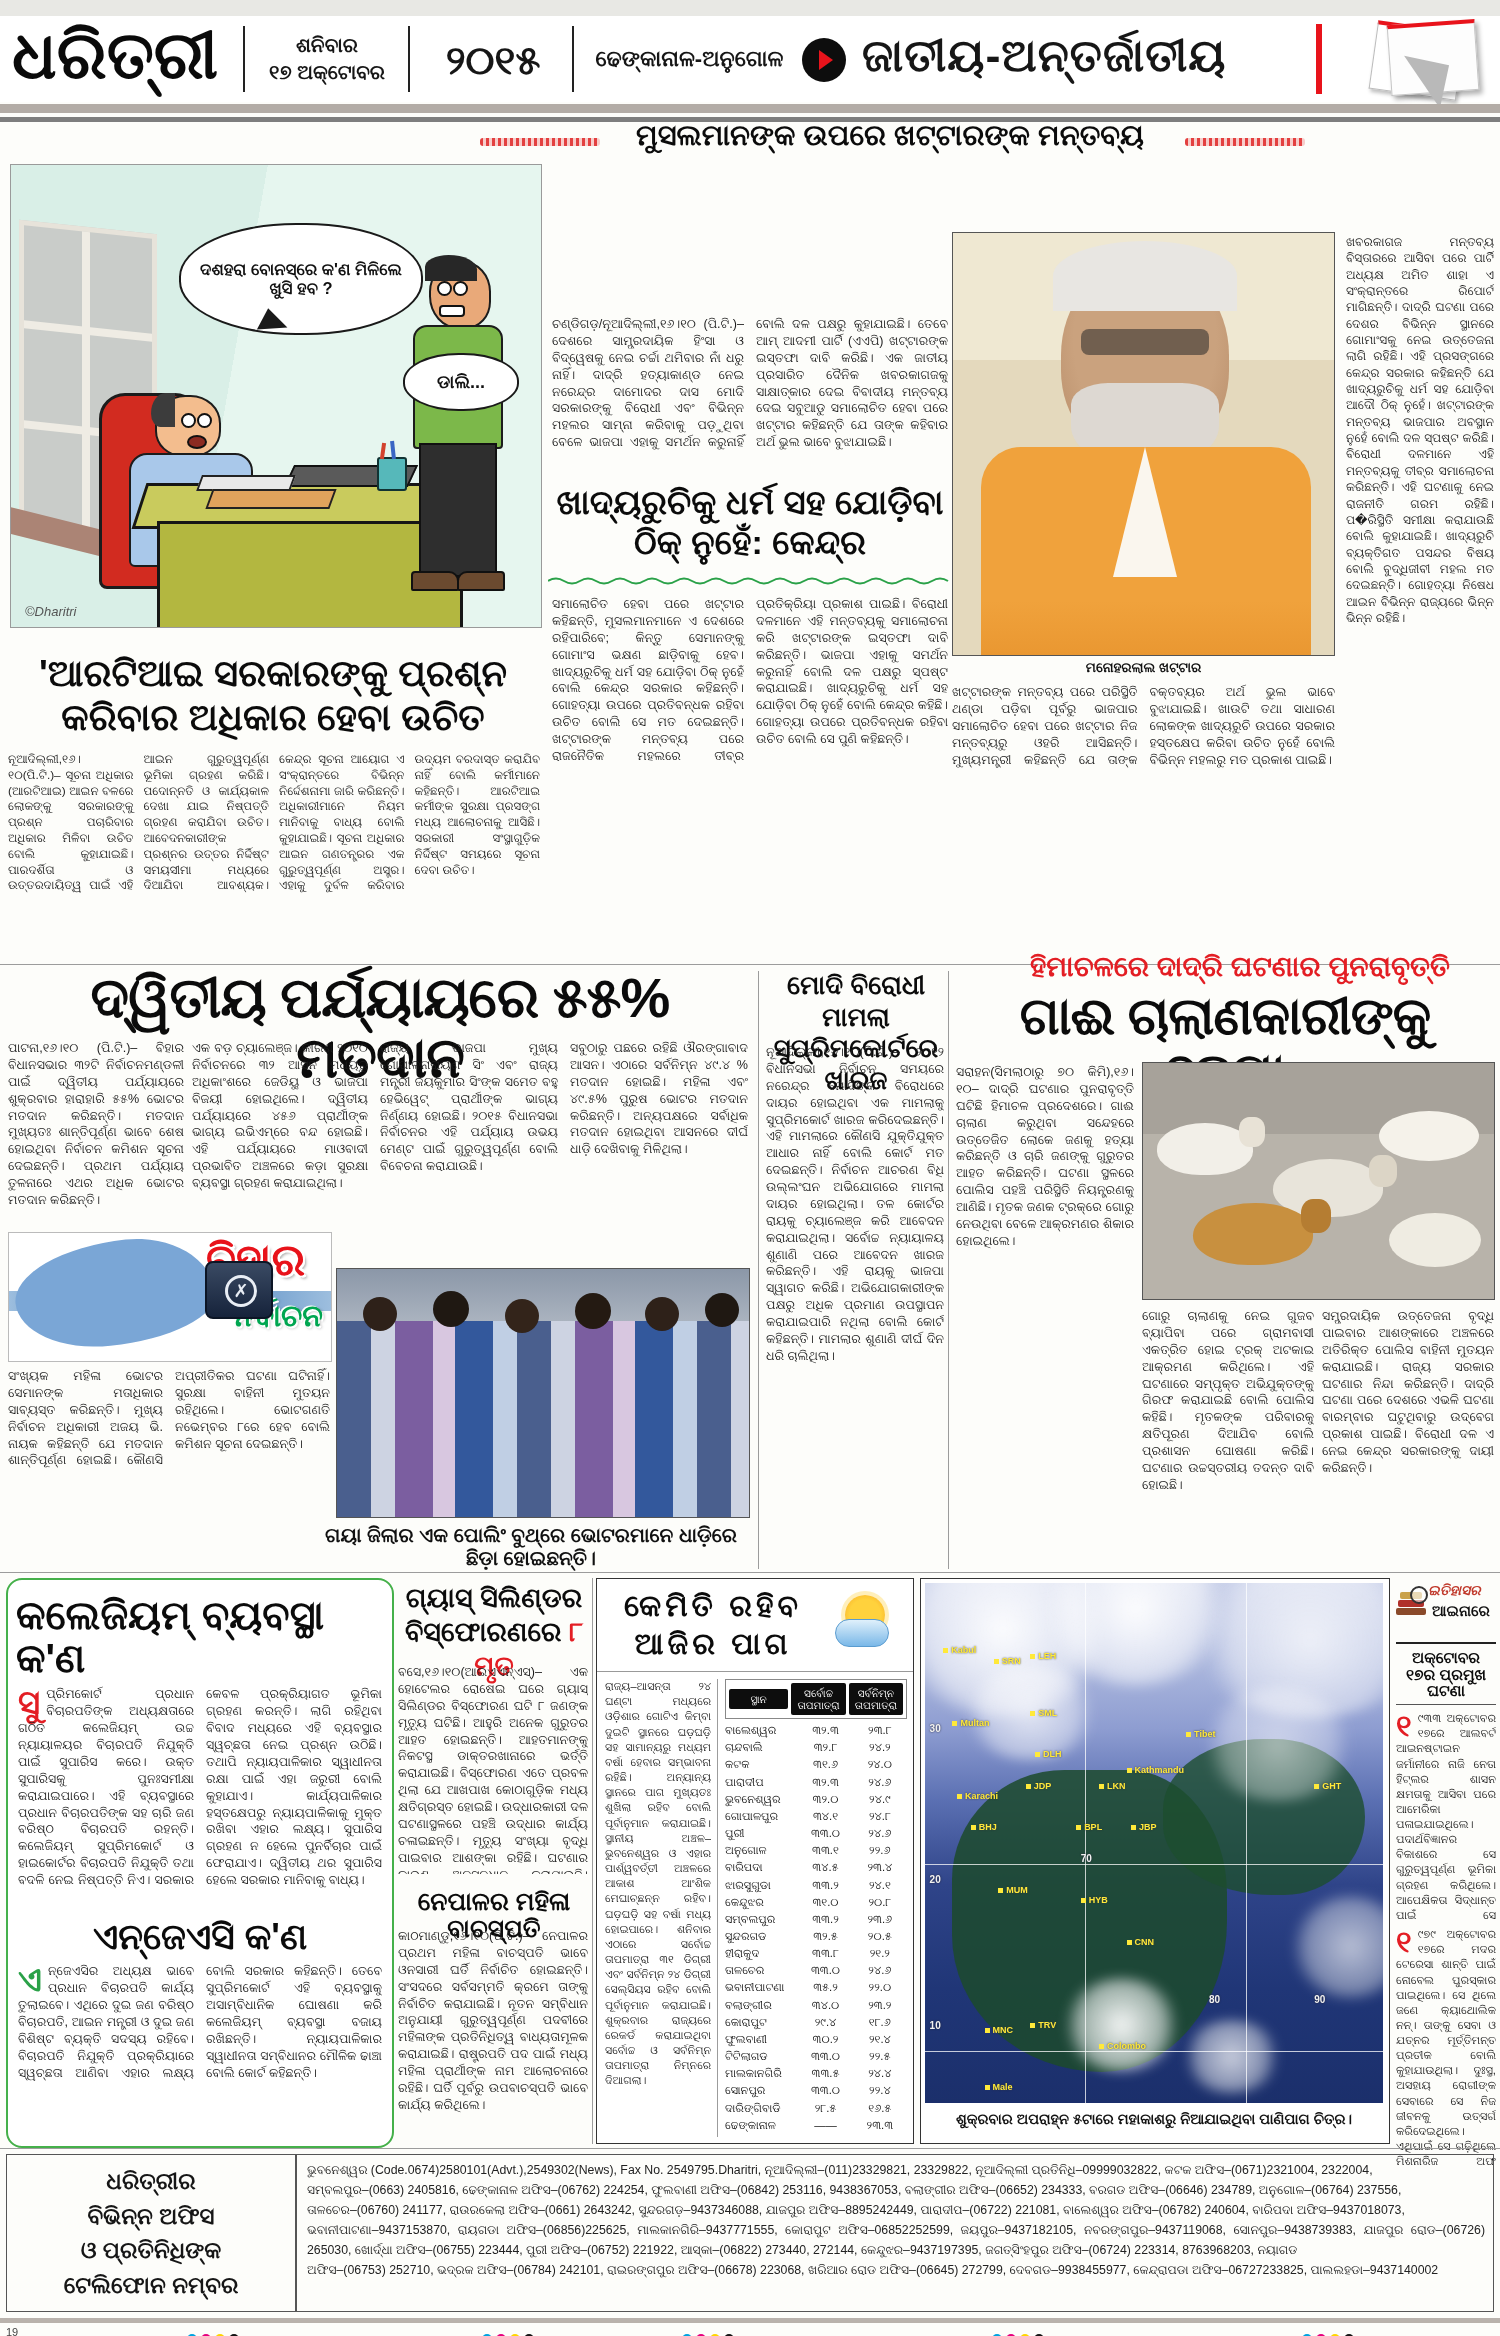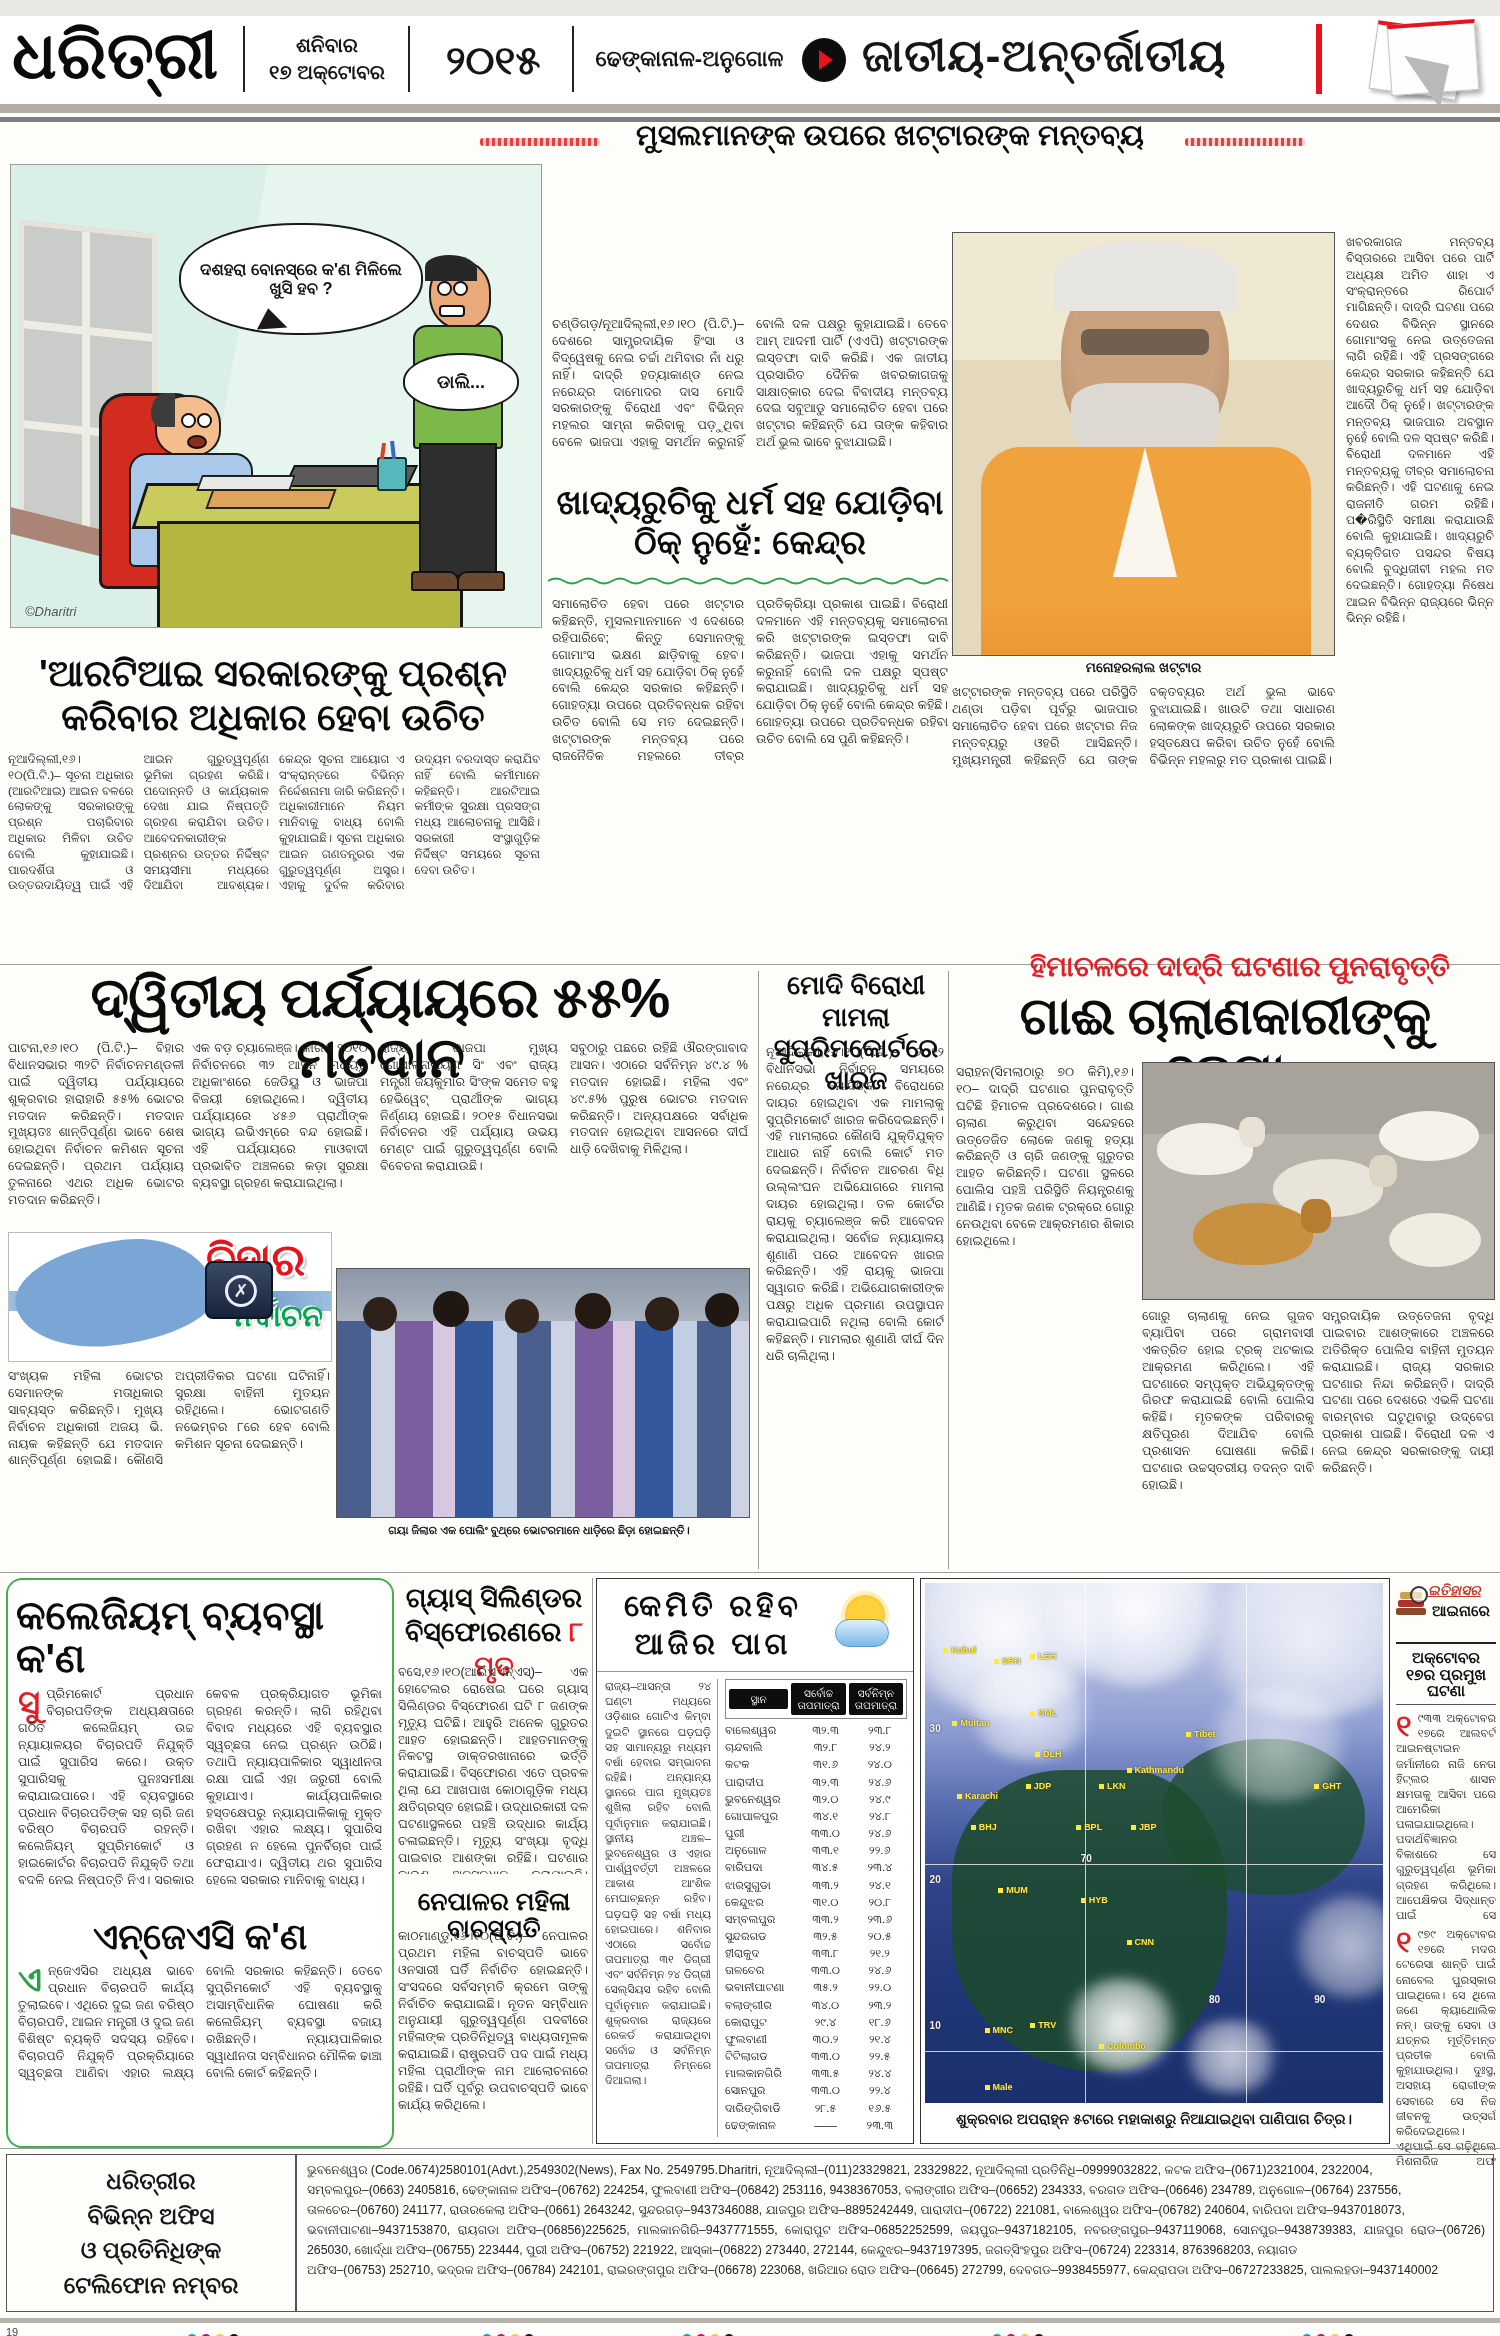--- a/index.html
+++ b/index.html
@@ -163,21 +163,21 @@
 
   <div class="abs photo" style="left:336px;top:1252px;width:414px;height:250px;background:repeating-linear-gradient(90deg,#4a5f8e 0 34px,#cdd3e2 34px 58px,#7b5ea0 58px 96px,#d8c7e0 96px 118px,#33589c 118px 156px,#c0cfe4 156px 180px);">
     <div style="position:absolute;left:0;top:0;width:100%;height:52px;background:linear-gradient(180deg,#8b97a8,#aab3bf);"></div>
     <div style="position:absolute;left:26px;top:28px;width:34px;height:34px;background:#2e2119;border-radius:50%;"></div>
     <div style="position:absolute;left:96px;top:22px;width:36px;height:36px;background:#1f1812;border-radius:50%;"></div>
     <div style="position:absolute;left:168px;top:30px;width:34px;height:34px;background:#33241a;border-radius:50%;"></div>
     <div style="position:absolute;left:238px;top:24px;width:36px;height:36px;background:#241a12;border-radius:50%;"></div>
     <div style="position:absolute;left:308px;top:28px;width:34px;height:34px;background:#2e2119;border-radius:50%;"></div>
     <div style="position:absolute;left:368px;top:24px;width:34px;height:34px;background:#1f1812;border-radius:50%;"></div>
   </div>
-  <div class="abs cap" style="left:332px;top:1508px;width:414px;font-size:11px;">ଗୟା ଜିଲାର ଏକ ପୋଲିଂ ବୁଥ୍‌ରେ ଭୋଟରମାନେ ଧାଡ଼ିରେ ଛିଡ଼ା ହୋଇଛନ୍ତି।</div>
+  <div class="abs cap" style="left:324px;top:1508px;width:414px;font-size:20px;">ଗୟା ଜିଲାର ଏକ ପୋଲିଂ ବୁଥ୍‌ରେ ଭୋଟରମାନେ ଧାଡ଼ିରେ ଛିଡ଼ା ହୋଇଛନ୍ତି।</div>
 
   <div class="abs vrule" style="left:758px;top:955px;height:598px;"></div>
 
   <div class="abs hl" style="left:766px;top:954px;width:180px;font-size:26px;text-align:center;line-height:1.22;">
     <div>ମୋଦି ବିରୋଧୀ ମାମଲା</div>
     <div>ସୁପ୍ରିମକୋର୍ଟରେ ଖାରଜ</div>
   </div>
   <div class="abs body-txt" style="left:766px;top:1028px;width:178px;height:522px;">ନୂଆଦିଲ୍ଲୀ,୧୬।୧୦(ପି.ଟି.)– ୨୦୧୨ ବିଧାନସଭା ନିର୍ବାଚନ ସମୟରେ ନରେନ୍ଦ୍ର ମୋଦିଙ୍କ ବିରୋଧରେ ଦାୟର ହୋଇଥିବା ଏକ ମାମଲାକୁ ସୁପ୍ରିମକୋର୍ଟ ଖାରଜ କରିଦେଇଛନ୍ତି। ଏହି ମାମଲାରେ କୌଣସି ଯୁକ୍ତିଯୁକ୍ତ ଆଧାର ନାହିଁ ବୋଲି କୋର୍ଟ ମତ ଦେଇଛନ୍ତି। ନିର୍ବାଚନ ଆଚରଣ ବିଧି ଉଲ୍ଲଂଘନ ଅଭିଯୋଗରେ ମାମଲା ଦାୟର ହୋଇଥିଲା। ତଳ କୋର୍ଟର ରାୟକୁ ଚ୍ୟାଲେଞ୍ଜ କରି ଆବେଦନ କରାଯାଇଥିଲା। ସର୍ବୋଚ୍ଚ ନ୍ୟାୟାଳୟ ଶୁଣାଣି ପରେ ଆବେଦନ ଖାରଜ କରିଛନ୍ତି। ଏହି ରାୟକୁ ଭାଜପା ସ୍ୱାଗତ କରିଛି। ଅଭିଯୋଗକାରୀଙ୍କ ପକ୍ଷରୁ ଅଧିକ ପ୍ରମାଣ ଉପସ୍ଥାପନ କରାଯାଇପାରି ନଥିଲା ବୋଲି କୋର୍ଟ କହିଛନ୍ତି। ମାମଲାର ଶୁଣାଣି ଦୀର୍ଘ ଦିନ ଧରି ଚାଲିଥିଲା।</div>
 
   <div class="abs vrule" style="left:948px;top:955px;height:598px;"></div>
@@ -416,21 +416,21 @@
   </div>
 
   <div class="abs" style="left:1396px;top:1562px;width:100px;height:566px;">
     <div style="position:relative;height:64px;border-bottom:2px solid #222;">
       <div style="position:absolute;left:0;top:8px;width:30px;height:40px;">
         <div style="position:absolute;left:0;top:22px;width:30px;height:7px;background:#8a4a2a;border-radius:2px;"></div>
         <div style="position:absolute;left:2px;top:14px;width:26px;height:7px;background:#b0302a;border-radius:2px;"></div>
         <div style="position:absolute;left:4px;top:6px;width:22px;height:7px;background:#caa24a;border-radius:2px;"></div>
         <div style="position:absolute;left:14px;top:0px;width:14px;height:14px;border:2.5px solid #333;border-radius:50%;background:rgba(255,255,255,.6);"></div>
       </div>
-      <div style="position:absolute;left:32px;top:4px;font-size:14px;font-weight:bold;font-style:italic;color:#c0392b;text-decoration:underline;">ଇତିହାସର</div>
+      <div style="position:absolute;left:32px;top:4px;font-size:14px;font-weight:bold;font-style:italic;color:#c0392b;">ଇତିହାସର</div>
       <div style="position:absolute;left:36px;top:24px;font-size:15px;font-weight:bold;color:#111;">ଆଇନାରେ</div>
     </div>
     <div class="hl" style="margin-top:6px;font-size:15.5px;text-align:center;border-bottom:1px solid #555;padding-bottom:4px;">ଅକ୍ଟୋବର ୧୭ର ପ୍ରମୁଖ ଘଟଣା</div>
     <div class="body-txt" style="margin-top:6px;font-size:11.3px;height:212px;">
       <span class="dropcap" style="font-size:30px;color:#e31e24;">୧</span><span>୯୩୩ ଅକ୍ଟୋବର ୧୭ରେ ଆଲବର୍ଟ ଆଇନଷ୍ଟାଇନ ଜର୍ମାନୀରେ ନାଜି ନେତା ହିଟ୍‌ଲର ଶାସନ କ୍ଷମତାକୁ ଆସିବା ପରେ ଆମେରିକା ପଳାଇଯାଇଥିଲେ। ପଦାର୍ଥବିଜ୍ଞାନର ବିକାଶରେ ସେ ଗୁରୁତ୍ୱପୂର୍ଣ୍ଣ ଭୂମିକା ଗ୍ରହଣ କରିଥିଲେ। ଆପେକ୍ଷିକତା ସିଦ୍ଧାନ୍ତ ପାଇଁ ସେ ବିଶ୍ୱପ୍ରସିଦ୍ଧ।</span>
     </div>
     <div class="body-txt" style="margin-top:4px;font-size:11.3px;height:238px;">
       <span class="dropcap" style="font-size:30px;color:#e31e24;">୧</span><span>୯୭୯ ଅକ୍ଟୋବର ୧୭ରେ ମଦର ଟେରେସା ଶାନ୍ତି ପାଇଁ ନୋବେଲ ପୁରସ୍କାର ପାଇଥିଲେ। ସେ ଥିଲେ ଜଣେ କ୍ୟାଥୋଲିକ ନନ୍। ତାଙ୍କୁ ସେବା ଓ ଯତ୍ନର ମୂର୍ତ୍ତିମନ୍ତ ପ୍ରତୀକ ବୋଲି କୁହାଯାଉଥିଲା। ଦୁଃସ୍ଥ, ଅସହାୟ ରୋଗୀଙ୍କ ସେବାରେ ସେ ନିଜ ଜୀବନକୁ ଉତ୍ସର୍ଗ କରିଦେଇଥିଲେ। ଏଥିପାଇଁ ସେ ଗଢ଼ିଥିଲେ ମିଶନାରିଜ୍ ଅଫ୍ ଚ୍ୟାରିଟି। ବର୍ତ୍ତମାନ ଏହି ସଂସ୍ଥା ବିଶ୍ୱର ୧୩୩ଟି ଦେଶରେ କାର୍ଯ୍ୟ କରୁଛି।</span>
     </div>
   </div>

